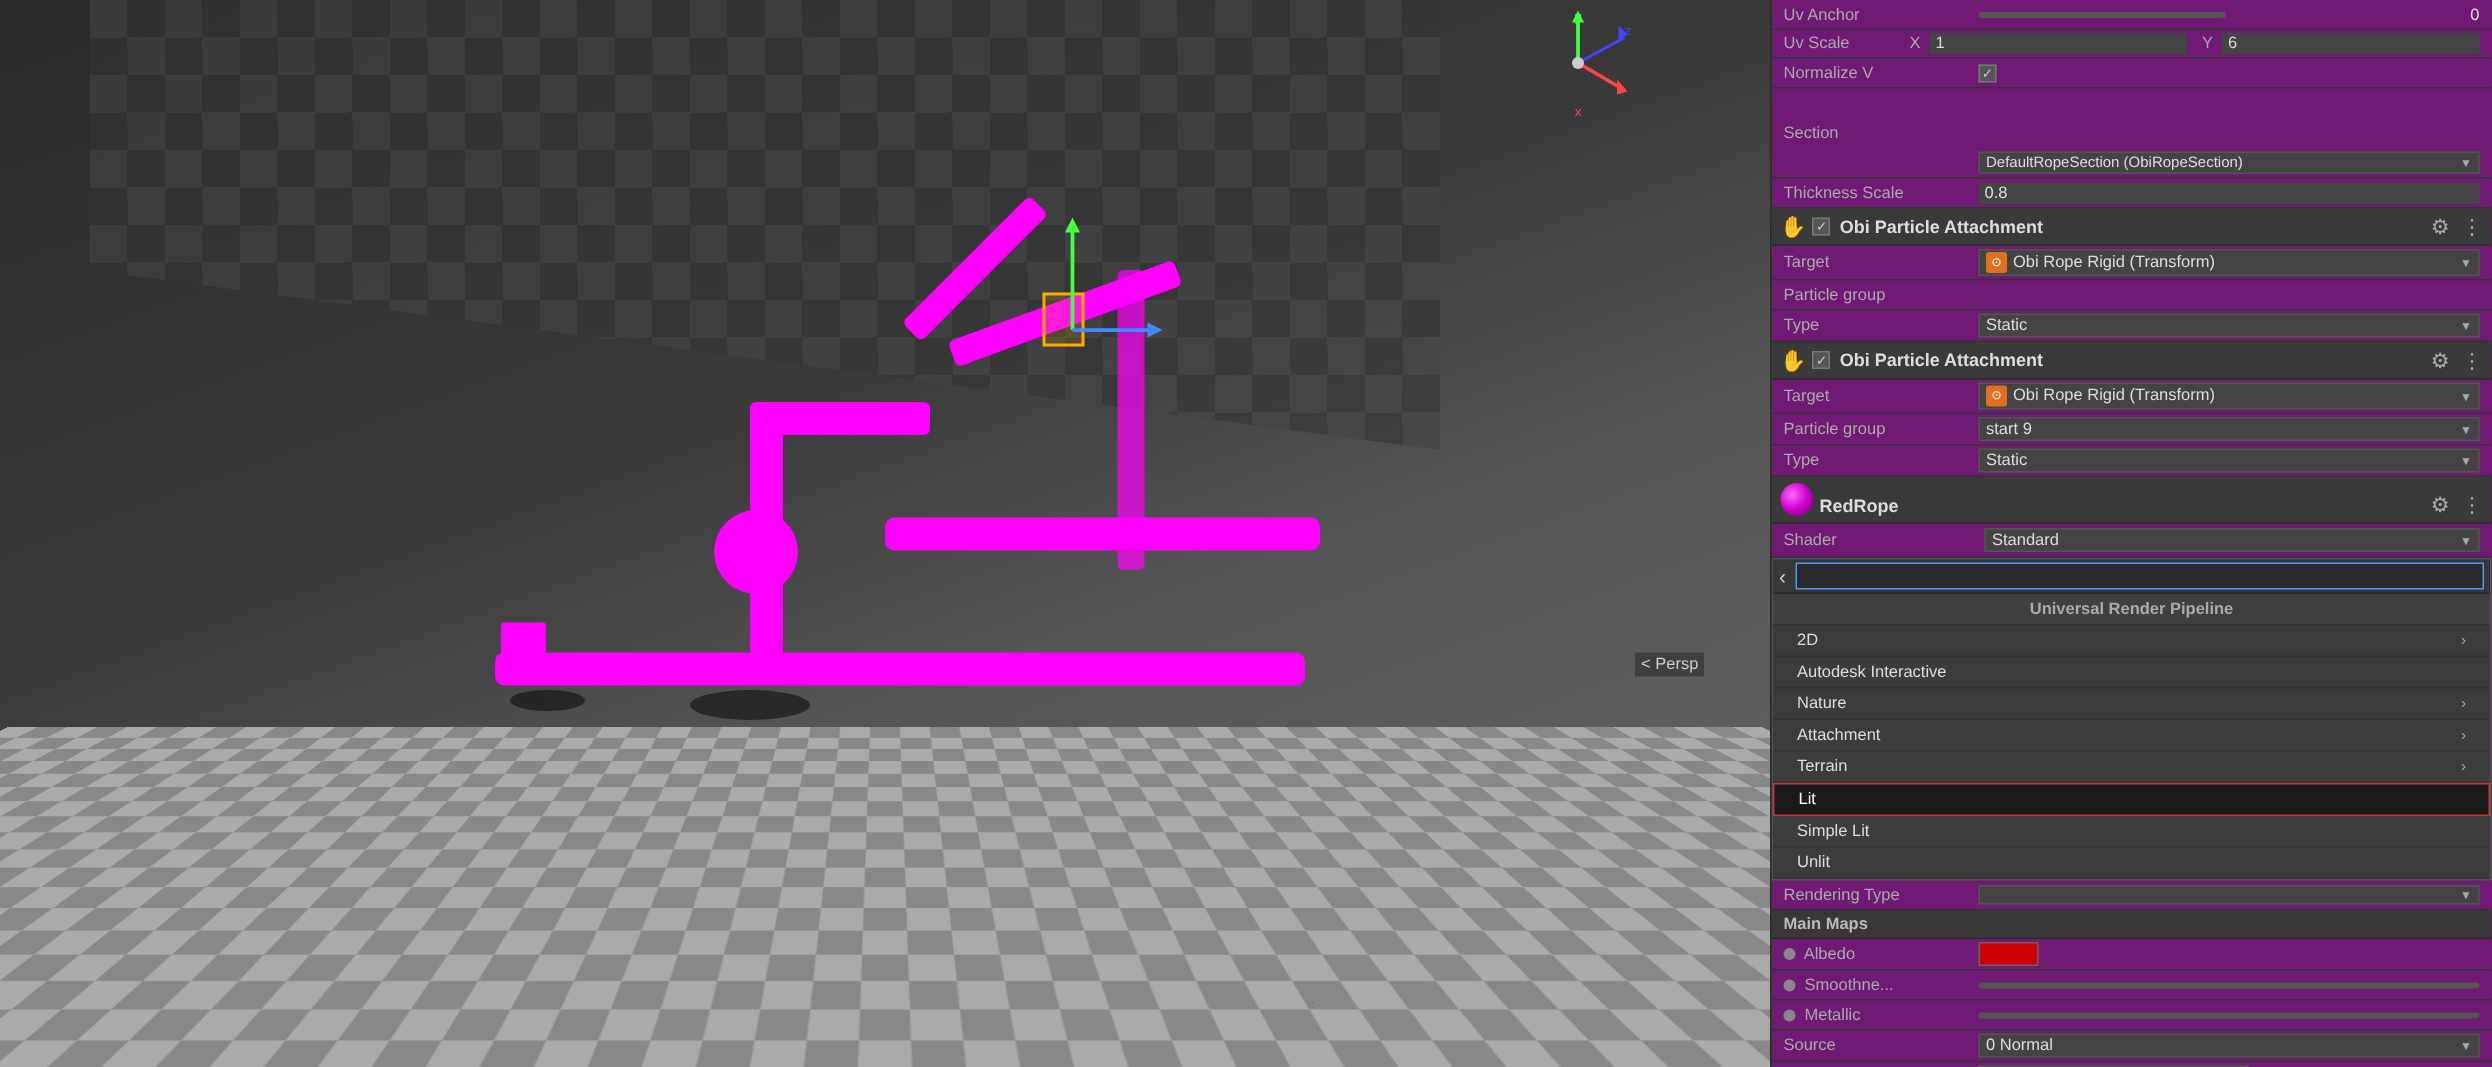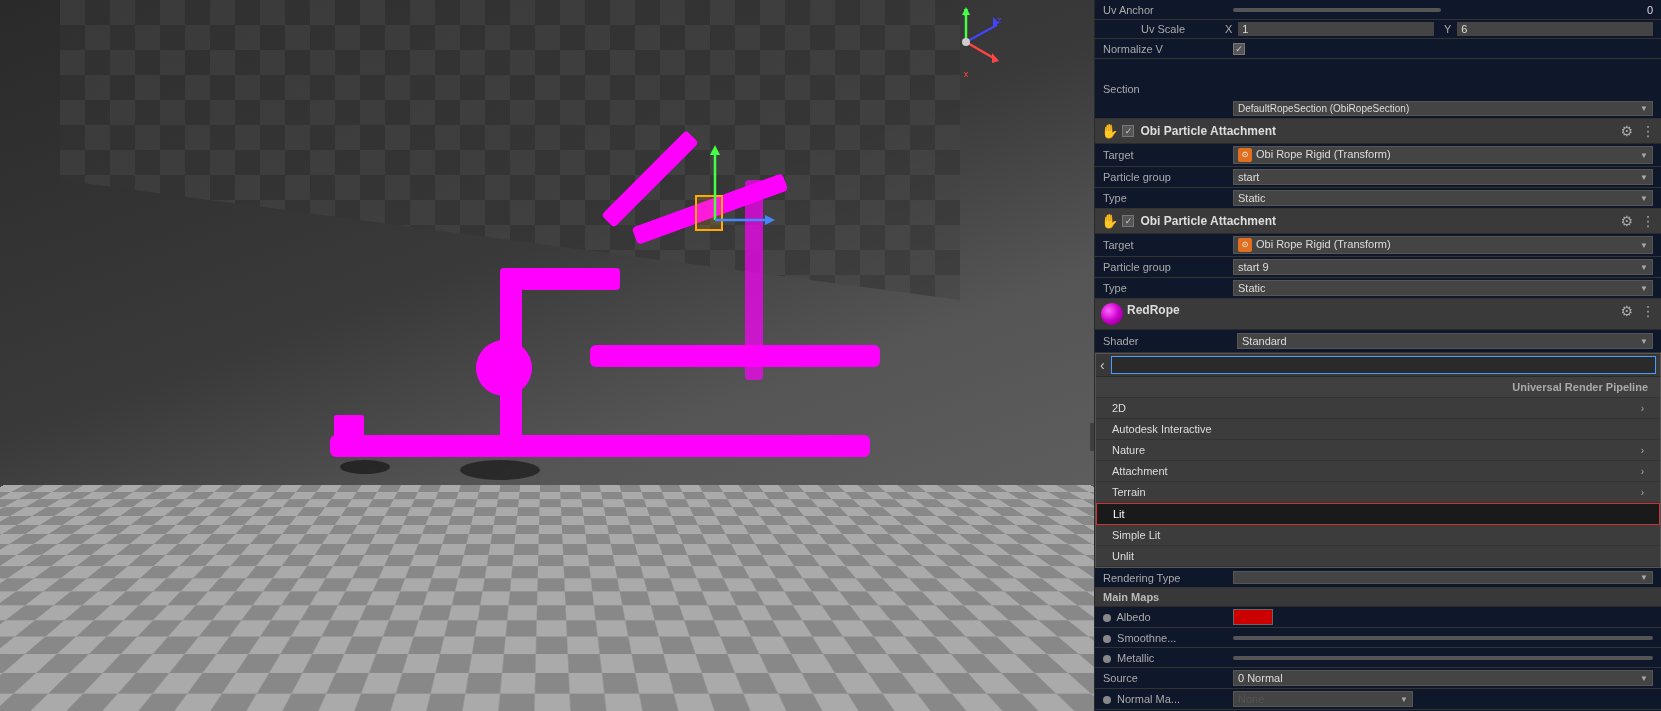--- a/index.html
+++ b/index.html
@@ -39,23 +39,23 @@
 
     
     .rope-obj {
       position: absolute;
       background: #ff00ff;
       border-radius: 4px;
     }
 
     
     #inspector {
-      width: 567px;
+      width: 481px;
       height: 711px;
-      background: #0f172a;
+      background: #701a75;
       overflow-y: auto;
       border-left: 1px solid #2a2a2a;
       flex-shrink: 0;
     }
 
     .prop-row {
       display: flex;
       align-items: center;
       padding: 2px 8px;
       min-height: 20px;
@@ -113,21 +113,21 @@
       font-size: 12px;
       font-weight: bold;
       color: #ddd;
     }
 
     .hand-icon { color: #ff8c00; font-size: 14px; }
 
     
     .material-header {
       display: flex;
-      align-items: flex-start;
+      align-items: flex-end;
       padding: 4px 6px;
       background: #3a3a3a;
       border-bottom: 1px solid #2a2a2a;
       gap: 4px;
     }
 
     .material-ball {
       width: 22px; height: 22px;
       border-radius: 50%;
       background: radial-gradient(circle at 35% 35%, #ff66ff, #cc00cc, #660066);
@@ -174,21 +174,21 @@
       cursor: pointer;
       margin-right: 6px;
       font-size: 14px;
     }
 
     .dropdown-category {
       padding: 4px 12px;
       color: #aaa;
       font-size: 11px;
       font-weight: bold;
-      text-align: right;
+      text-align: center;
       background: #404040;
       border-bottom: 1px solid #333;
     }
 
     .dropdown-item {
       padding: 4px 16px;
       color: #ddd;
       font-size: 11px;
       cursor: pointer;
       display: flex;
@@ -216,21 +216,21 @@
     }
 
     .uv-row {
       display: flex;
       align-items: center;
       padding: 2px 8px;
       border-bottom: 1px solid #333;
       gap: 4px;
     }
 
-    .uv-label { color: #aaa; font-size: 11px; width: 80px; flex-shrink: 0; margin-left: 38px; }
+    .uv-label { color: #aaa; font-size: 11px; width: 80px; flex-shrink: 0; }
     .uv-field { background: #444; padding: 1px 4px; font-size: 11px; color: #ddd; flex: 1; }
     .uv-x-label { color: #aaa; font-size: 11px; margin-right: 2px; }
 
     .checkbox-check {
       width: 12px; height: 12px;
       border: 1px solid #777;
       background: #555;
       display: inline-flex;
       align-items: center;
       justify-content: center;
@@ -362,39 +362,40 @@
     <span class="checkbox-check">✓</span>
   </div>
 
   <div class="prop-row">
     <span class="prop-label">Section</span>
     <div class="prop-dropdown" style="font-size:10px;margin-top:40px;">
       <span>DefaultRopeSection (ObiRopeSection)</span>
     </div>
   </div>
 
+  <div class="prop-row">
+    <span class="prop-label">Thickness Scale</span>
+    <span class="prop-value">0.8</span>
+  </div>
 
   <div class="component-header">
     <span class="hand-icon">✋</span>
     <span class="checkbox-check">✓</span>
     <span class="component-title">Obi Particle Attachment</span>
     <span style="color:#aaa;font-size:14px;margin-right:4px;">⚙</span>
     <span style="color:#aaa;font-size:14px;">⋮</span>
   </div>
   <div class="prop-row">
     <span class="prop-label">Target</span>
     <div class="prop-dropdown">
       <span><span class="target-icon">⊙</span><span>Obi Rope Rigid (Transform)</span></span>
     </div>
   </div>
   <div class="prop-row">
     <span class="prop-label">Particle group</span>
-    <div class="prop-dropdown">
-      <span>start</span>
-    </div>
   </div>
   <div class="prop-row">
     <span class="prop-label">Type</span>
     <div class="prop-dropdown">
       <span>Static</span>
     </div>
   </div>
 
   <div class="component-header">
     <span class="hand-icon">✋</span>

